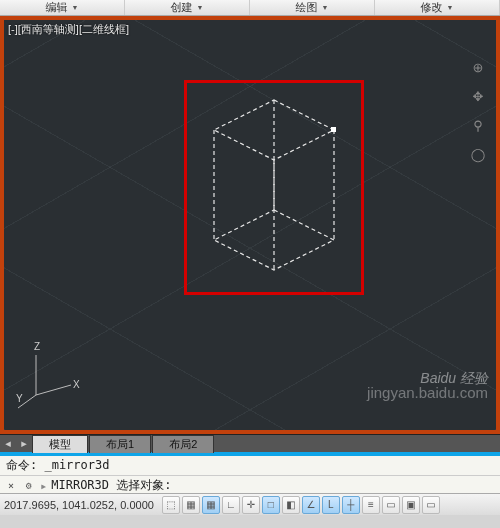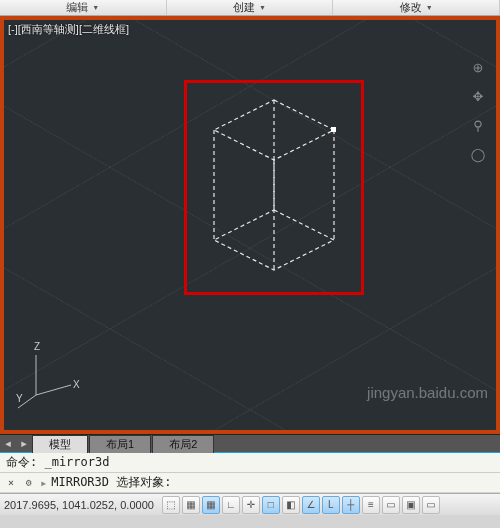--- a/index.html
+++ b/index.html
@@ -83,21 +83,21 @@
   .tab {
     padding: 1px 16px;
     background: #888;
     border: 1px solid #333;
     border-bottom: none;
     margin-right: 1px;
     color: #111;
   }
   .tab.active { background: #ddd; }
   .cmd-area {
-    background: #f5f5f0; border-top: 1px solid #0ea5e9;
+    background: #f5f5f0; border-top: 4px solid #0ea5e9;
     font-family: Consolas, monospace; font-size: 12px;
     color: #222;
   }
   .cmd-line1 { padding: 1px 6px; }
   .cmd-line2 {
     display: flex; align-items: center;
     padding: 1px 4px;
     border-top: 1px solid #ccc;
     gap: 4px;
   }
@@ -137,20 +137,24 @@
 </head>
 <body>
 
 <div class="ribbon-row">
   <div class="ribbon-panel">
     <span>编辑</span>
     <span class="tri">▼</span>
   </div>
   <div class="ribbon-panel">
     <span>创建</span>
+    <span class="tri">▼</span>
+  </div>
+  <div class="ribbon-panel">
+    <span>绘图</span>
     <span class="tri">▼</span>
   </div>
   <div class="ribbon-panel">
     <span>修改</span>
     <span class="tri">▼</span>
   </div>
 </div>
 
 <div class="viewport">
   <div class="grid"></div>
@@ -187,20 +191,21 @@
         <line x1="20" y1="55" x2="55" y2="45"></line>
         <line x1="20" y1="55" x2="2" y2="68"></line>
       </g>
       <text x="18" y="10">Z</text>
       <text x="57" y="48">X</text>
       <text x="0" y="62">Y</text>
     </svg>
   </div>
 
   <div class="watermark">
+    <span>Baidu 经验</span>
     <span class="small">jingyan.baidu.com</span>
   </div>
 </div>
 
 <div class="tabs-row">
   <span class="btn">◂</span>
   <span class="btn">▸</span>
   <span class="tab active">模型</span>
   <span class="tab">布局1</span>
   <span class="tab">布局2</span>

